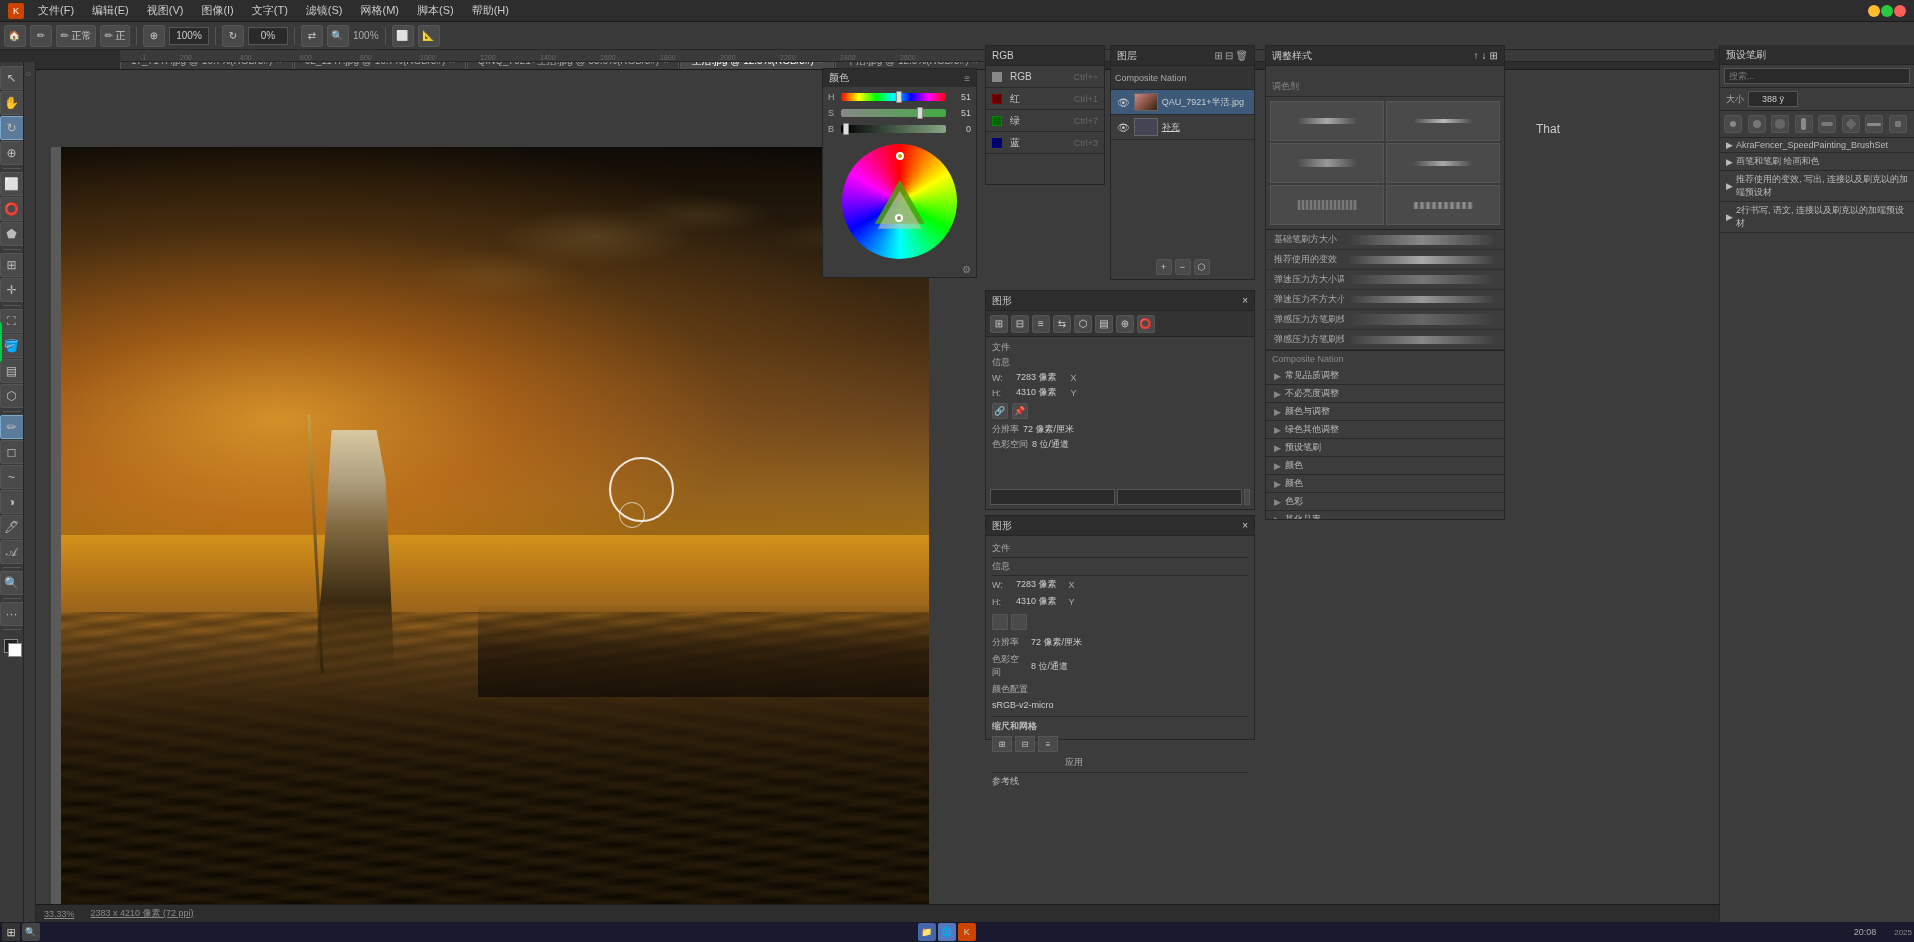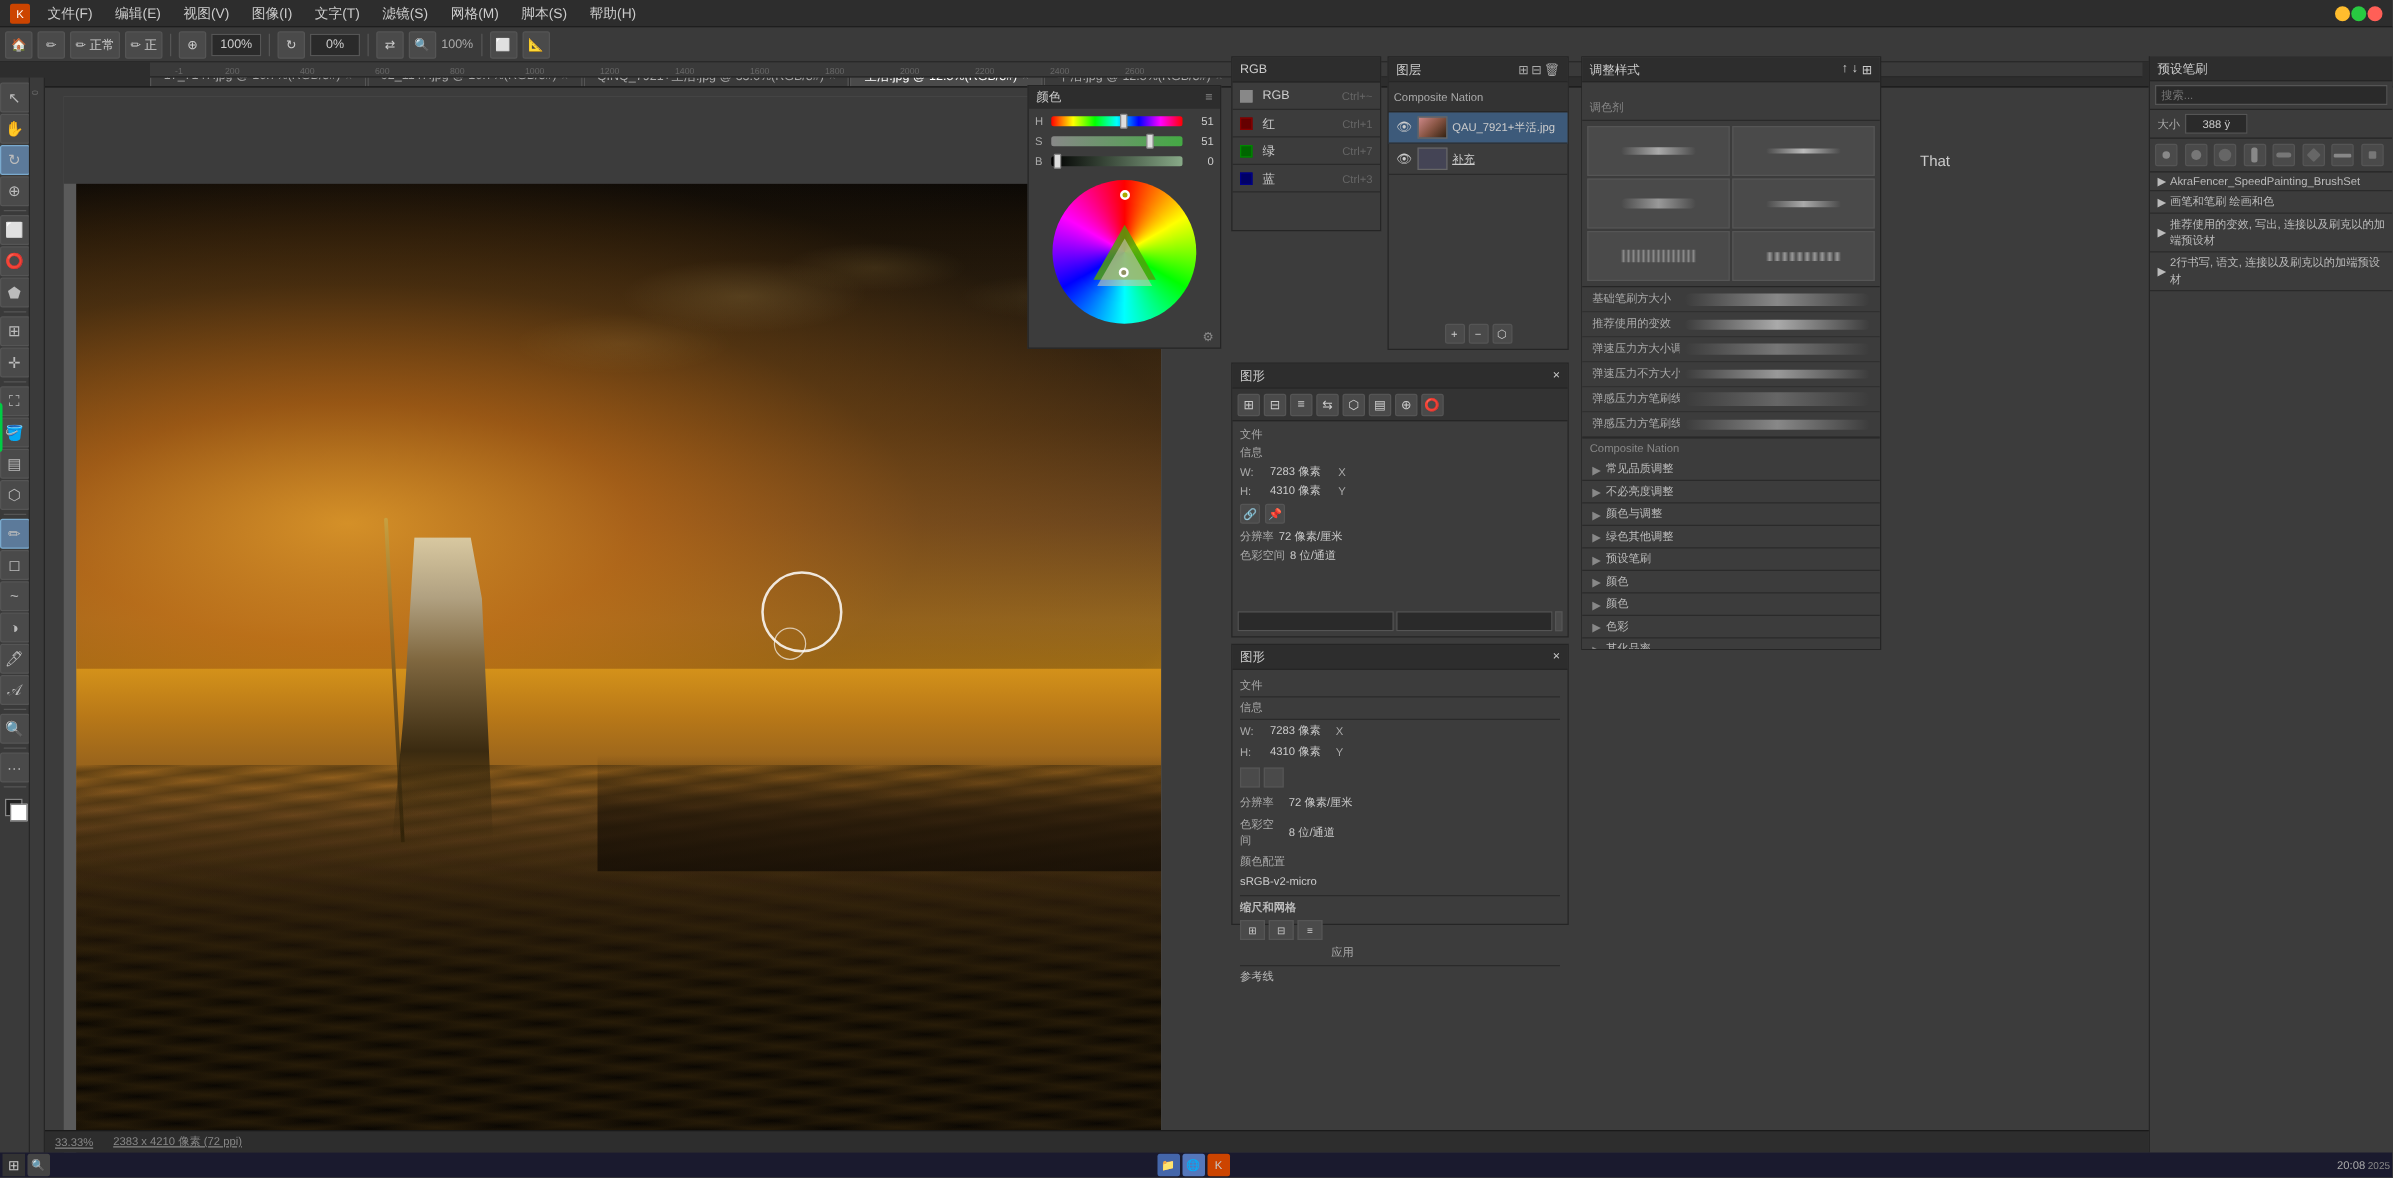--- a/index.html
+++ b/index.html
@@ -662,15 +662,15 @@
   <div style="width:18px;height:18px;background:#444;border-radius:2px;display:flex;align-items:center;justify-content:center;font-size:9px;cursor:pointer;">🔍</div>
   <div style="flex:1;"></div>
 
   <div style="width:18px;height:18px;background:#4466aa;border-radius:2px;display:flex;align-items:center;justify-content:center;font-size:9px;cursor:pointer;">📁</div>
   <div style="width:18px;height:18px;background:#5577bb;border-radius:2px;display:flex;align-items:center;justify-content:center;font-size:9px;cursor:pointer;">🌐</div>
   <div style="width:18px;height:18px;background:#cc4400;border-radius:2px;display:flex;align-items:center;justify-content:center;font-size:9px;cursor:pointer;">K</div>
   <div style="flex:1;"></div>
 
   <div style="display:flex;gap:2px;align-items:center;">
     <span style="font-size:9px;color:#aaa;">20:08</span>
-    <span style="font-size:8px;color:#888;">2025</span>
+    <span style="font-size:8px;color:#888;margin-left:16px;">2025</span>
   </div>
 </div>
 
 </body></html>

